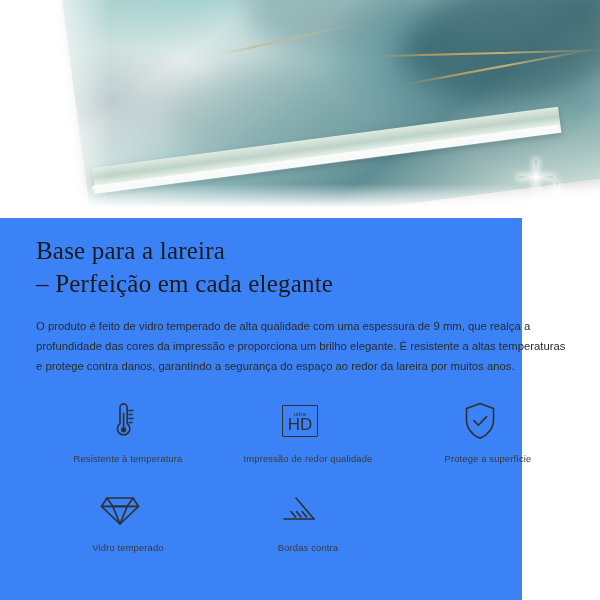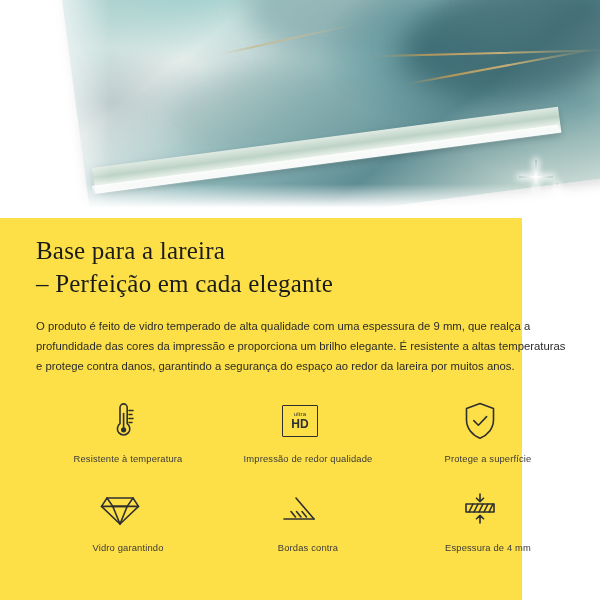--- a/index.html
+++ b/index.html
@@ -10,21 +10,21 @@
     width: 600px;
     height: 600px;
     background: #ffffff;
     font-family: "Liberation Sans", sans-serif;
     overflow: hidden;
   }
   .page {
     position: relative;
     width: 522px;
     height: 600px;
-    background: #fde047;
+    background: #3b82f6;
   }
 
   
   .hero {
     position: relative;
     width: 600px;
     height: 218px;
     overflow: hidden;
     background: #ffffff;
   }
@@ -208,22 +208,22 @@
     justify-content: center;
     border-radius: 1px;
   }
   .hd-top {
     font-size: 6px;
     letter-spacing: .2px;
     color: #2f2f2f;
     line-height: 7px;
   }
   .hd-main {
-    font-size: 12px;
-    font-weight: bold;
+    font-size: 17px;
+    font-weight: normal;
     color: #2f2f2f;
     line-height: 13px;
   }
 </style>
 </head>
 <body>
 
 <div class="page">
 
   <div class="hero">
@@ -292,40 +292,29 @@
     <div class="feature">
       <div class="feature-icon">
         <svg width="40" height="36" viewBox="0 0 40 36" aria-hidden="true">
           <path class="stroke" d="M7 6h26l5.5 8.4L20 32 1.5 14.4z"></path>
           <path class="stroke" d="M1.5 14.4h37"></path>
           <path class="stroke" d="M7 6 12.8 14.4 20 32"></path>
           <path class="stroke" d="M33 6l-5.8 8.4L20 32"></path>
           <path class="stroke" d="M12.8 14.4h14.4"></path>
         </svg>
       </div>
-      <div class="feature-label">Vidro garantindo</div>
+      <div class="feature-label">Vidro temperado</div>
     </div>
 
     <div class="feature">
       <div class="feature-icon">
         <svg width="40" height="34" viewBox="0 0 40 34" aria-hidden="true">
           <path class="stroke" d="M4 26h30"></path>
           <path class="stroke" d="M34 26 16 5"></path>
           <path class="stroke" d="M15.5 24 11 18.5M21 24l-4.5-5.5M26.5 24 22 18.5"></path>
         </svg>
       </div>
       <div class="feature-label">Bordas contra</div>
     </div>
 
-    <div class="feature">
-      <div class="feature-icon">
-        <svg width="44" height="36" viewBox="0 0 44 36" aria-hidden="true">
-          <path class="stroke" d="M22 2v7M18.5 6.2 22 9.6l3.5-3.4"></path>
-          <rect class="stroke" x="8" y="12" width="28" height="8"></rect>
-          <path class="stroke" d="M11 20 15 12M16 20 20 12M21 20l4-8M26 20l4-8M31 20l4-8" stroke-width="1.2"></path>
-          <path class="stroke" d="M22 31v-7M18.5 26.8 22 23.4l3.5 3.4"></path>
-        </svg>
-      </div>
-      <div class="feature-label">Espessura de 4 mm</div>
-    </div>
 
   </div>
 </div>
 
 </body></html>

